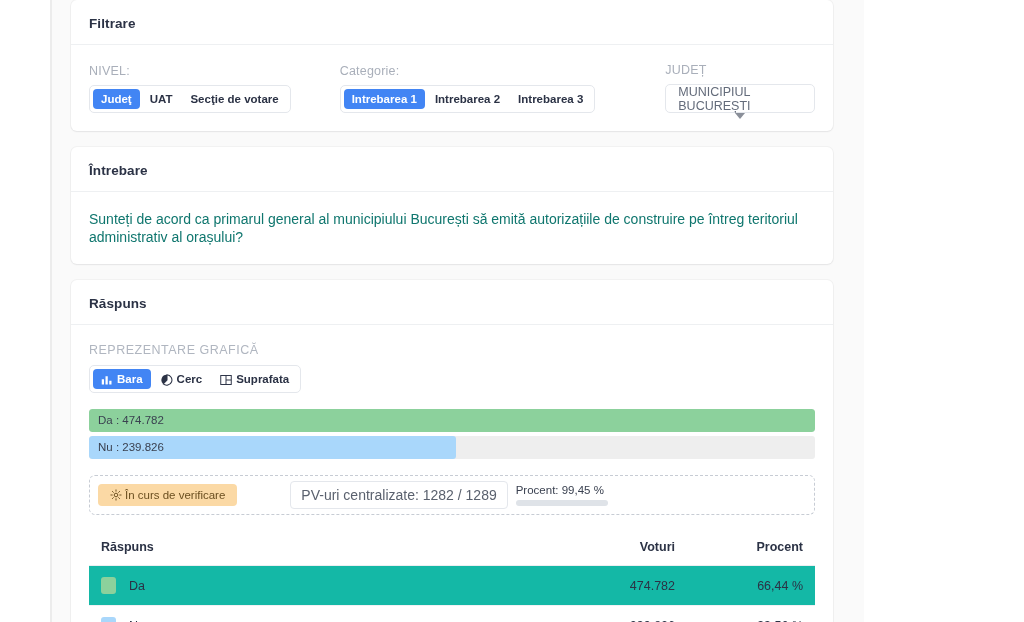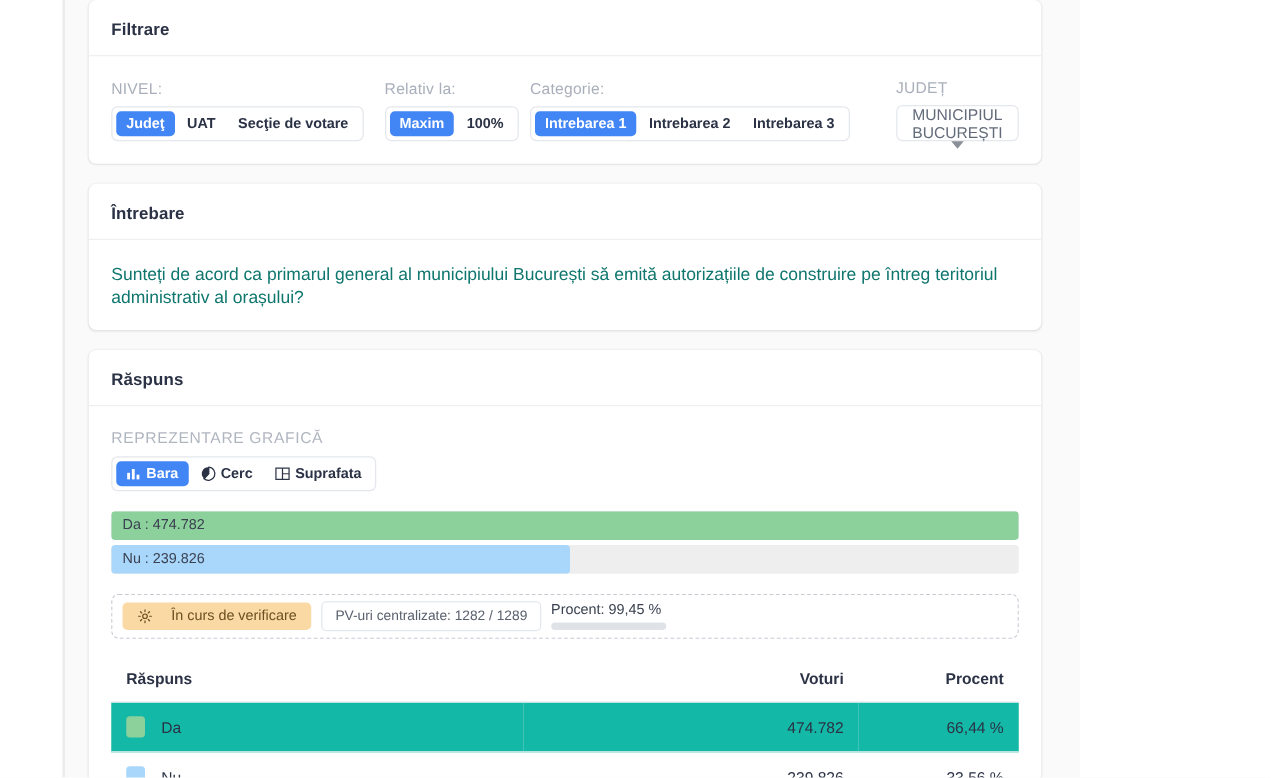--- a/index.html
+++ b/index.html
@@ -91,26 +91,26 @@
   }
 
   .status-strip {
     margin-top: 16px;
     border: 1px dashed #c7ccd4; border-radius: 6px;
     padding: 5px 8px; display: flex; align-items: center; gap: 8px;
     min-height: 34px;
   }
   .badge-verif {
     background: #fbd9a5; color: #6b4f20; border-radius: 4px;
-    font-size: 11.5px; padding: 5px 12px; display: inline-flex; align-items: center; gap: 15px;
+    font-size: 11.5px; padding: 5px 12px; display: inline-flex; align-items: center; gap: 3px;
     white-space: nowrap;
   }
   .chip-pv {
     background: #ffffff; border: 1px solid #e4e7ec; border-radius: 4px;
-    font-size: 11px; color: #5a616e; padding: 5px 10px; white-space: nowrap;
+    font-size: 14px; color: #5a616e; padding: 5px 10px; white-space: nowrap; margin-left: 45px;
   }
   .procent-wrap { display: flex; flex-direction: column; gap: 4px; }
   .procent-text { font-size: 11.5px; color: #3a4150; white-space: nowrap; }
   .procent-bar { height: 6px; border-radius: 3px; background: #dfe3e8; width: 92px; overflow: hidden; }
   .procent-fill { height: 6px; border-radius: 3px; background: #5cb96d; }
 
   
   table { width: 100%; border-collapse: collapse; margin-top: 14px; }
   thead th {
     text-align: left; font-size: 12.5px; font-weight: bold; color: #2b3245;
@@ -148,27 +148,20 @@
             <div class="flabel">NIVEL:</div>
             <div class="seg">
               <span class="seg-btn active">Judeţ</span>
               <span class="seg-btn plain">UAT</span>
               <span class="seg-btn plain">Secţie de votare</span>
             </div>
           </div>
 
           <div class="gap-nivel"></div>
 
-          <div class="fgroup">
-            <div class="flabel">Relativ la:</div>
-            <div class="seg">
-              <span class="seg-btn active">Maxim</span>
-              <span class="seg-btn plain">100%</span>
-            </div>
-          </div>
 
           <div class="gap-relativ"></div>
 
           <div class="fgroup">
             <div class="flabel">Categorie:</div>
             <div class="seg">
               <span class="seg-btn active">Intrebarea 1</span>
               <span class="seg-btn plain">Intrebarea 2</span>
               <span class="seg-btn plain">Intrebarea 3</span>
             </div>

